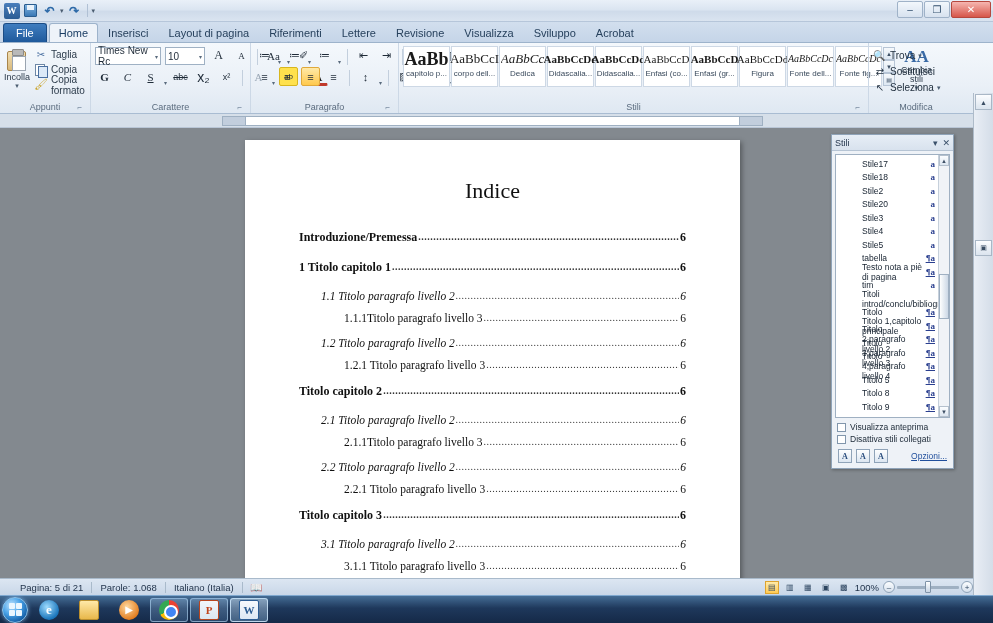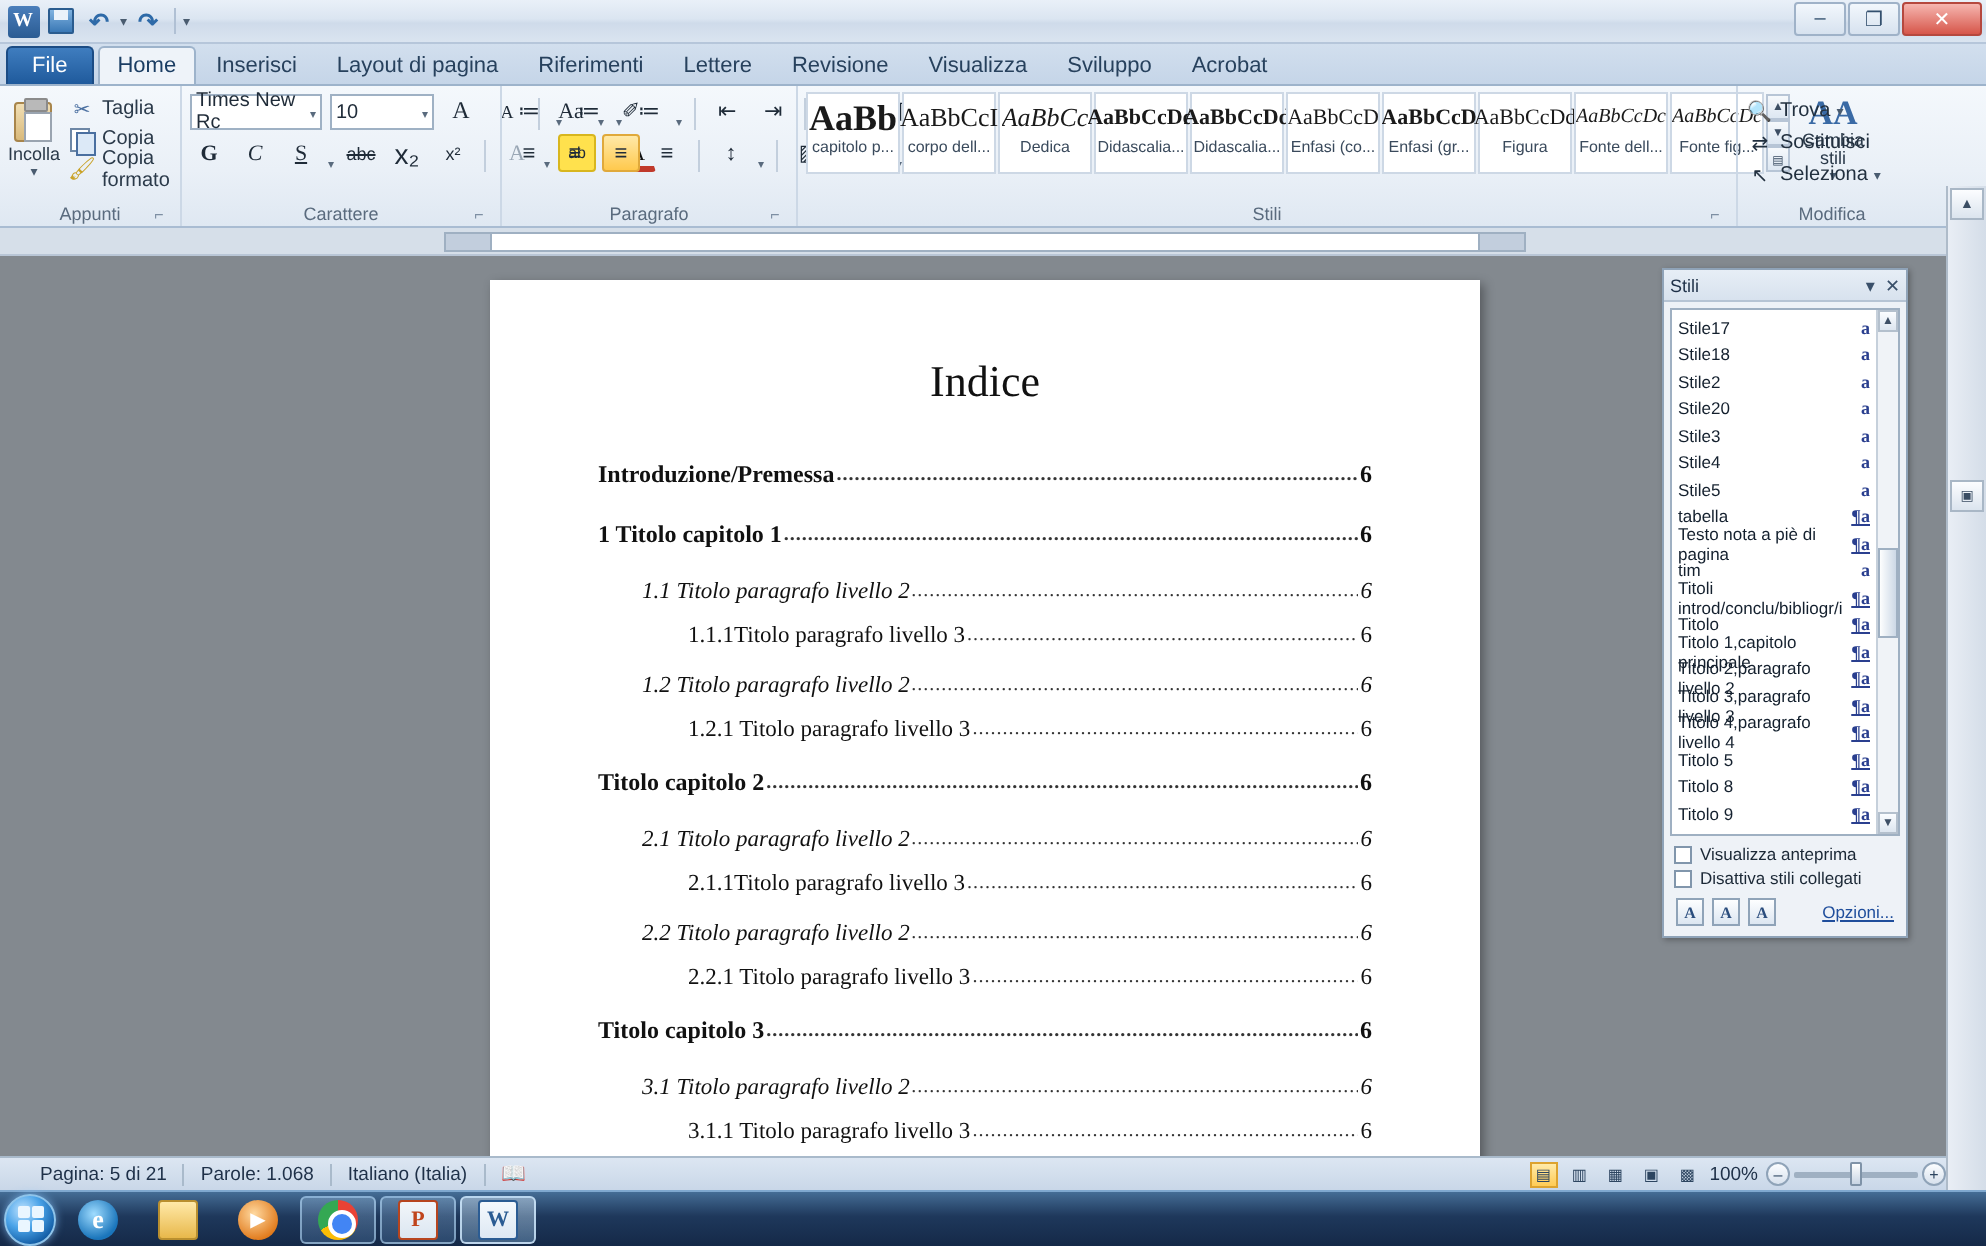--- a/index.html
+++ b/index.html
@@ -116,21 +116,21 @@
   .brushico{color:#c9a227;font-size:11px;}
 
   
   .fontrow { display:flex; align-items:flex-end; gap:4px; height:19px; }
   .combo {
     height:18px; background:#fff; border:1px solid #9fb1c4; display:flex; align-items:center;
     font-size:10px; color:#1f2b38; padding:0 2px; position:relative;
   }
   .combo .arrow{position:absolute;right:2px;top:5px;font-size:6px;color:#5a6b7e;}
   .combo.fontname{width:66px;}
-  .combo.fontsize{width:52px;}
+  .combo.fontsize{width:40px;}
   .tbtn {
     min-width:19px;height:19px;display:flex;align-items:center;justify-content:center;
     font-size:11px;color:#1f2b38;border:1px solid transparent;border-radius:2px;
   }
   .tbtn.active{background:linear-gradient(to bottom,#ffe9a8,#ffc94d);border-color:#e0a93b;}
   .tbtn.ser{font-family:"Liberation Serif",serif;}
   .sep-v{width:1px;height:16px;background:#c3cfdd;margin:0 2px;}
   .mini-arrow{font-size:6px;color:#5a6b7e;margin-left:0px;}
 
   
@@ -215,21 +215,21 @@
     position:absolute; right:23px; top:6px; width:123px; height:335px;
     background:#eef2f7; border:1px solid #8fa3b8; display:flex;flex-direction:column;
     box-shadow:1px 1px 3px rgba(0,0,0,.3);
     font-size:9px;
   }
   .sp-head{height:16px;display:flex;align-items:center;justify-content:space-between;
            padding:0 3px;background:linear-gradient(to bottom,#e7eef6,#d8e2ee);
            border-bottom:1px solid #b6c4d4;color:#1e3048;font-size:9px;}
   .sp-head .ctl{display:flex;gap:5px;color:#3a506a;font-size:9px;}
   .sp-list{flex:1;margin:3px;background:#fff;border:1px solid #9fb0c2;position:relative;overflow:hidden;}
-  .sp-items{padding:2px 2px 0 3px;}
+  .sp-items{padding:2px 2px 0 3px;margin-left:23px;}
   .sp-item{display:flex;justify-content:space-between;align-items:center;height:13.5px;
            color:#14202e;font-size:8.5px;padding-right:12px;}
   .sp-item .mark{font-weight:bold;color:#2a3f8f;font-family:"Liberation Serif",serif;font-size:9px;}
   .sp-item .mark.para{text-decoration:underline;}
   .sp-scroll{position:absolute;right:0;top:0;bottom:0;width:11px;background:#f0f3f7;border-left:1px solid #c6d0db;
              display:flex;flex-direction:column;}
   .sp-scroll .b{height:11px;border:1px solid #b4c0cd;background:linear-gradient(to bottom,#fbfdff,#dde6f0);
                 font-size:6px;display:flex;align-items:center;justify-content:center;color:#3e5066;}
   .sp-scroll .t{flex:1;position:relative;}
   .sp-scroll .th{position:absolute;left:0;right:0;top:45%;height:45px;border:1px solid #9fb0c2;

